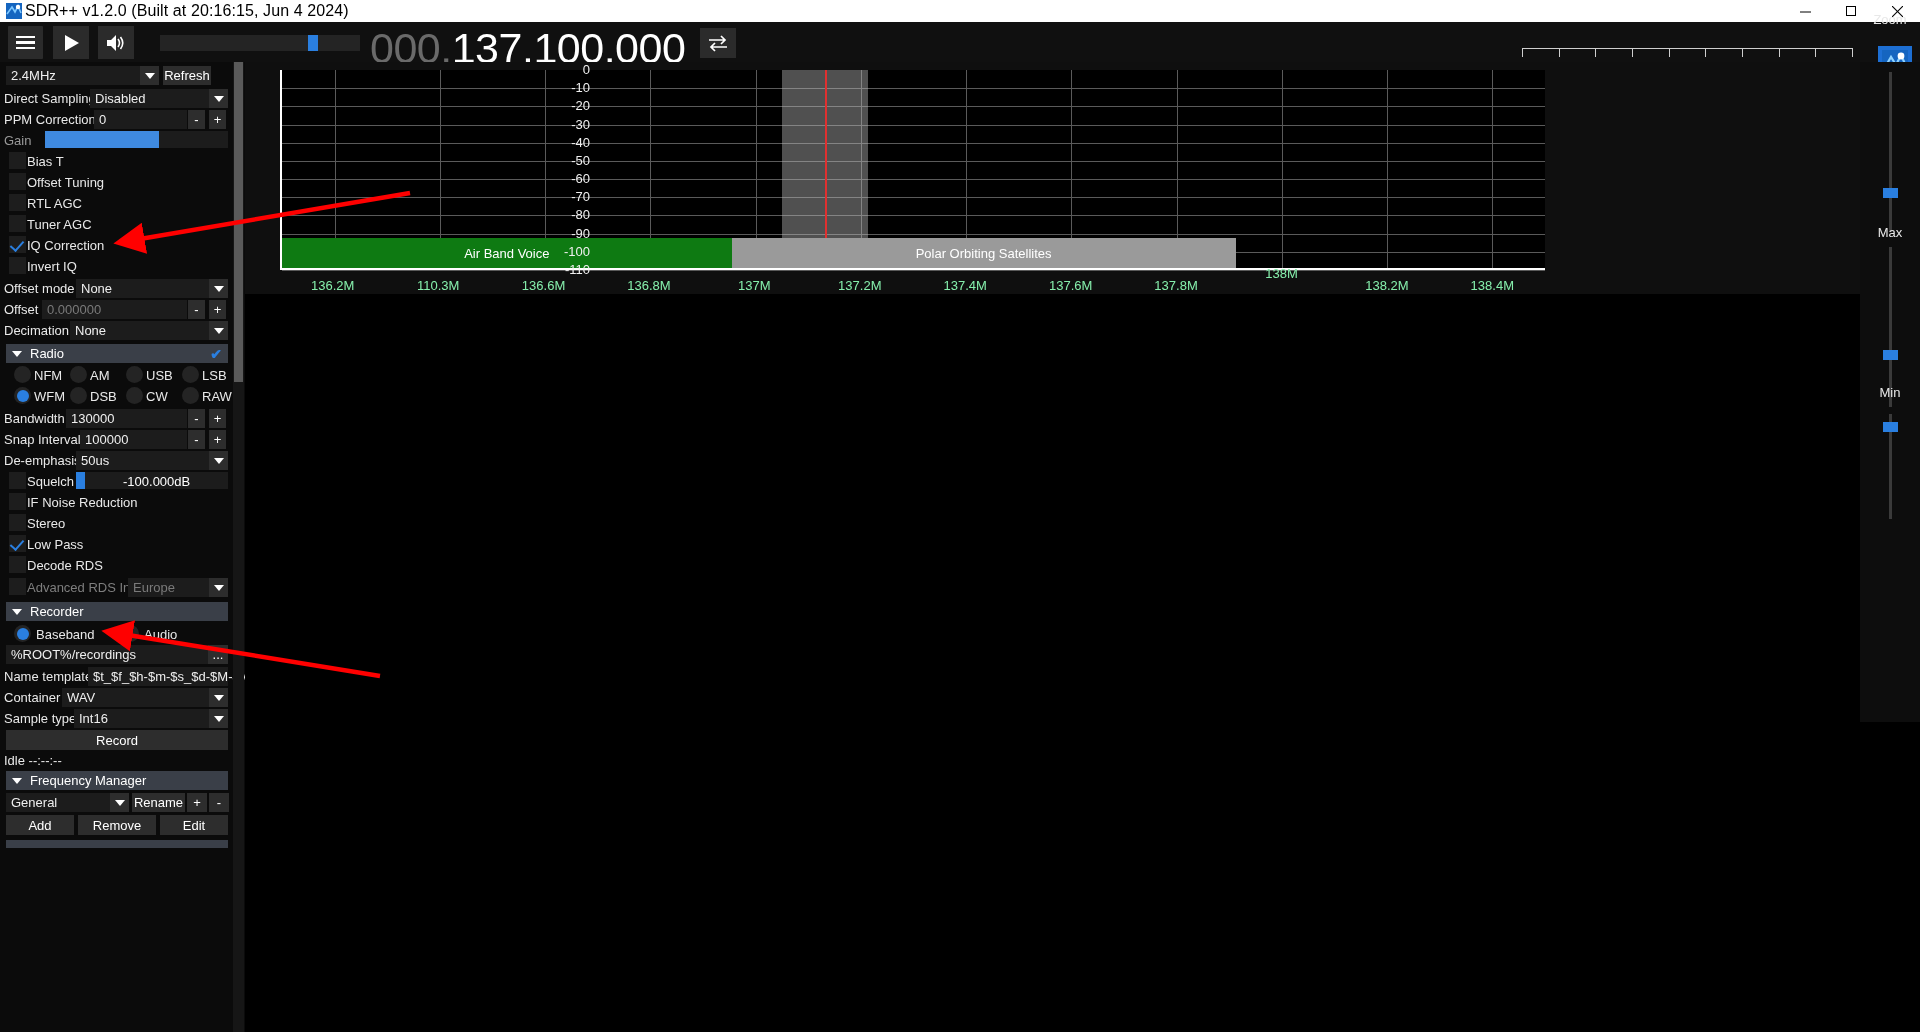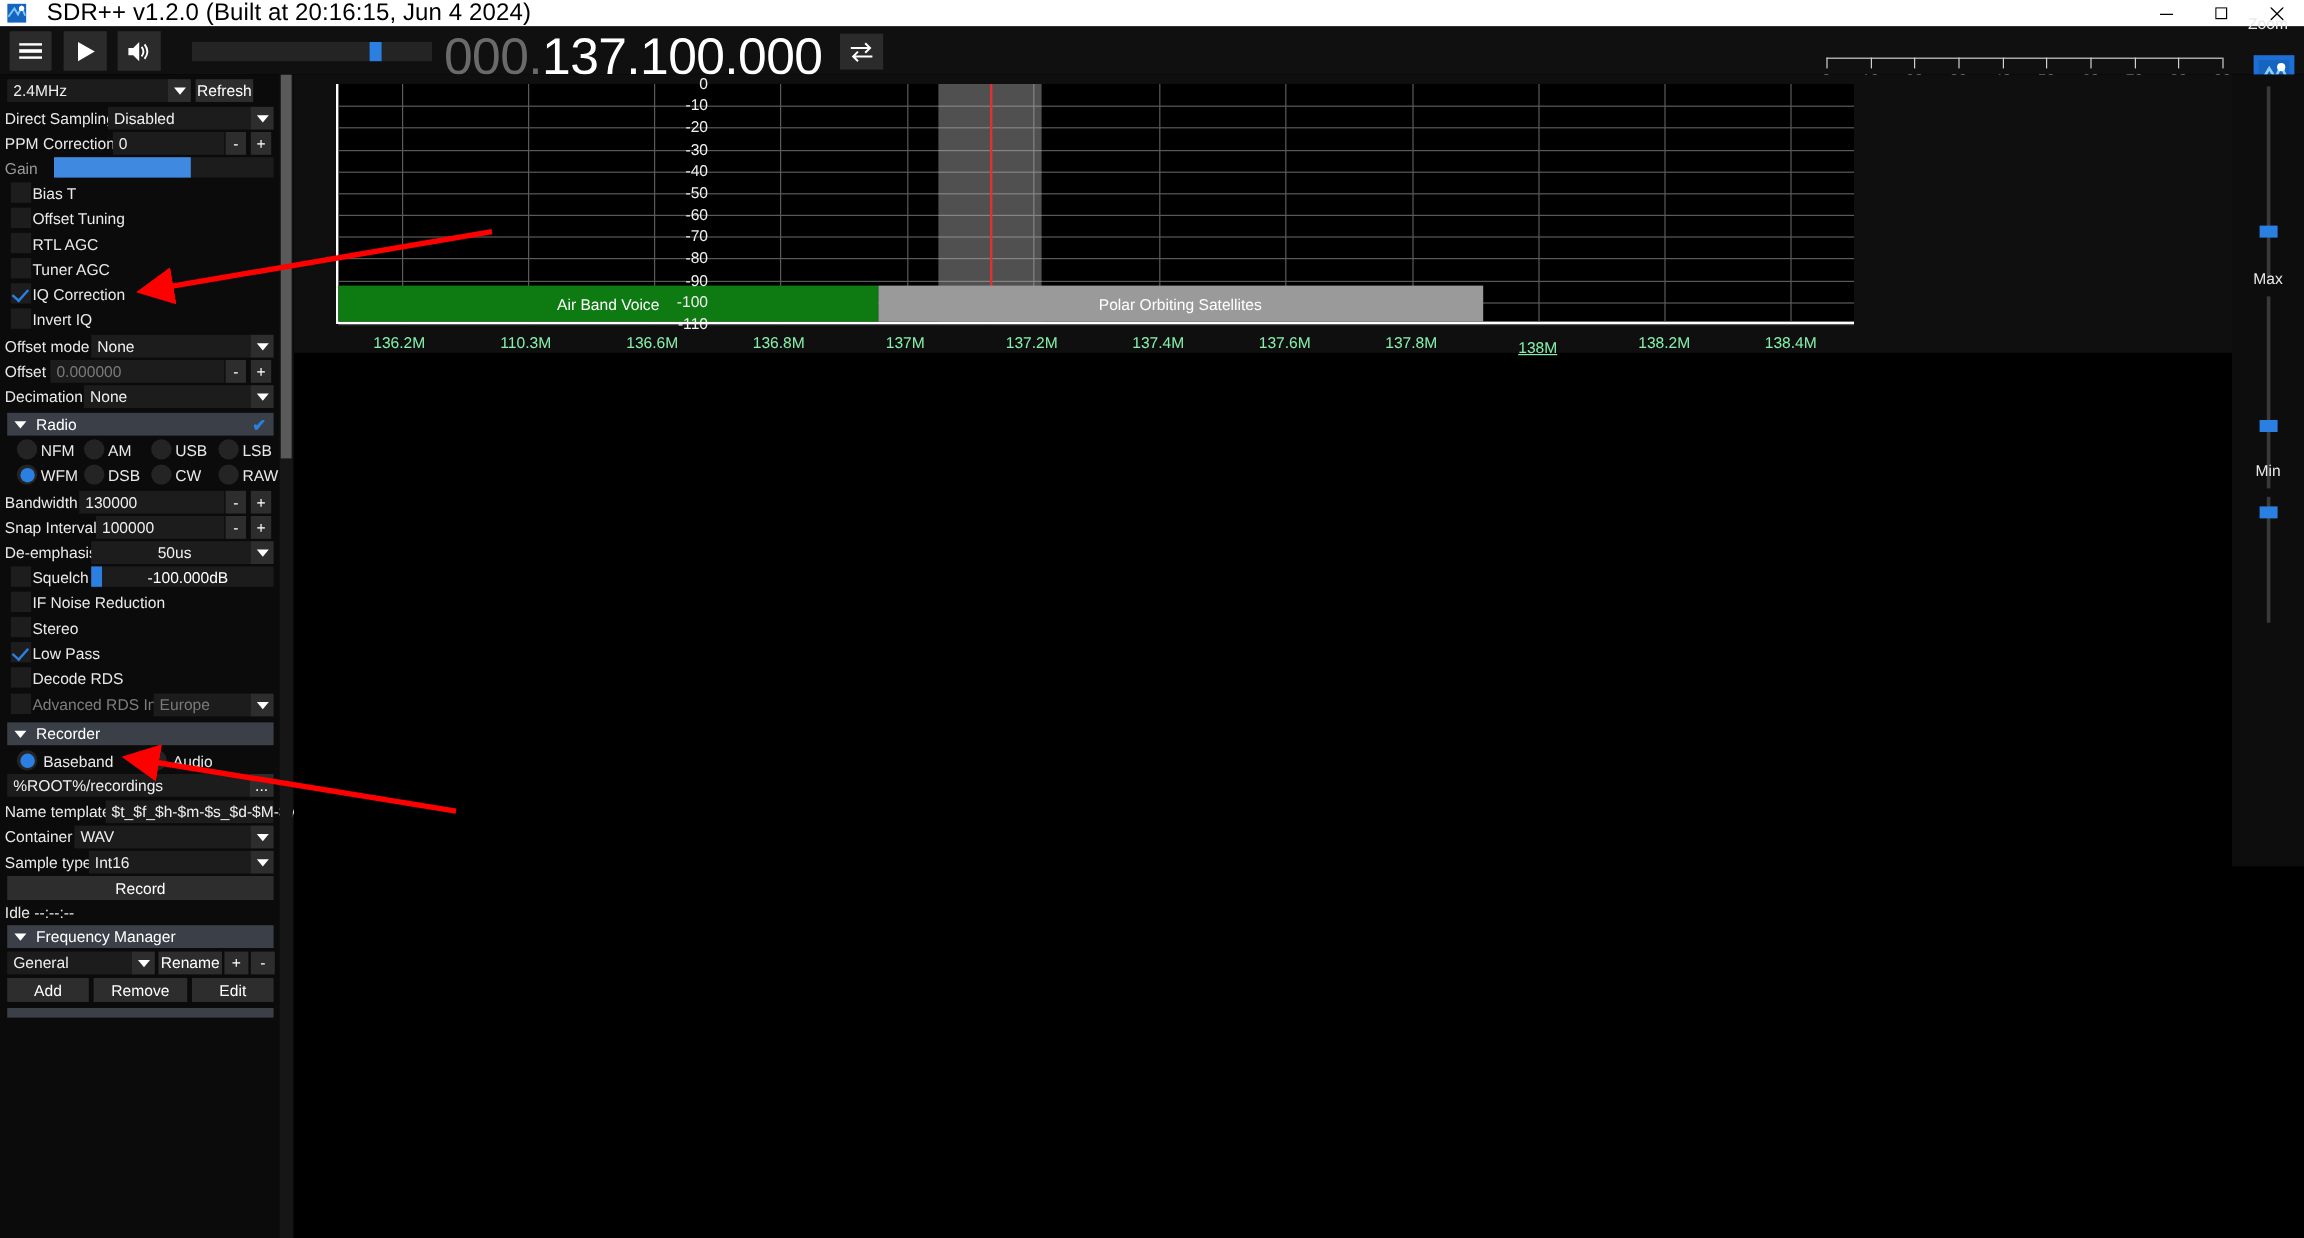--- a/index.html
+++ b/index.html
@@ -11,21 +11,21 @@
   }
   body { position: relative; }
 
   
   .titlebar {
     position: absolute; left: 0; top: 0; width: 1920px; height: 22px;
     background: #ffffff; display: flex; align-items: center;
   }
   .tb-icon { width: 16px; height: 16px; margin-left: 6px; position: relative; }
   .tb-icon svg { display: block; }
-  .tb-title { font-size: 20px; color: #000; margin-left: 17px; letter-spacing: 0.1px; }
+  .tb-title { font-size: 16px; color: #000; margin-left: 3px; letter-spacing: 0.1px; }
   .tb-buttons { margin-left: auto; display: flex; height: 22px; }
   .tb-btn { width: 46px; height: 22px; display: flex; align-items: center; justify-content: center; }
   .tb-btn svg { display:block; }
 
   
   .toolbar {
     position: absolute; left: 0; top: 22px; width: 1920px; height: 40px;
     background: #101010;
   }
   .menu-btn {
@@ -326,21 +326,21 @@
   <div id="xlabels">
       <div class="xlab" style="left: 87.7083px; top: 216px;">136.2M</div>
       <div class="xlab" style="left: 193.125px; top: 216px;">110.3M</div>
       <div class="xlab" style="left: 298.542px; top: 216px;">136.6M</div>
       <div class="xlab" style="left: 403.958px; top: 216px;">136.8M</div>
       <div class="xlab" style="left: 509.375px; top: 216px;">137M</div>
       <div class="xlab" style="left: 614.792px; top: 216px;">137.2M</div>
       <div class="xlab" style="left: 720.208px; top: 216px;">137.4M</div>
       <div class="xlab" style="left: 825.625px; top: 216px;">137.6M</div>
       <div class="xlab" style="left: 931.042px; top: 216px;">137.8M</div>
-      <div class="xlab" style="left: 1036.46px; top: 220px; text-decoration: underline;">138M</div>
+      <div class="xlab" style="left: 1036.46px; top: 204px;">138M</div>
       <div class="xlab" style="left: 1141.88px; top: 216px;">138.2M</div>
       <div class="xlab" style="left: 1247.29px; top: 216px;">138.4M</div>
     </div>
 </div>
 
 <div class="leftpanel">
 
   <div class="field" style="left:6px; top:4px; width:140px;">2.4MHz</div>
   <div class="combo-arrow" style="left:140px; top:4px;"></div>
   <div class="btn" style="position:absolute; left:163px; top:4px; width:48px;">Refresh</div>
@@ -415,21 +415,21 @@
   <div class="field" style="left:66px; top:347px; width:121px;">130000</div>
   <div class="btn-sm" style="left:188px; top:347px;">-</div>
   <div class="btn-sm" style="left:209px; top:347px;">+</div>
 
   <div class="lbl" style="position:absolute; left:4px; top:367px;">Snap Interval</div>
   <div class="field" style="left:80px; top:368px; width:107px;">100000</div>
   <div class="btn-sm" style="left:188px; top:368px;">-</div>
   <div class="btn-sm" style="left:209px; top:368px;">+</div>
 
   <div class="lbl" style="position:absolute; left:4px; top:388px;">De-emphasis</div>
-  <div class="field" style="left:76px; top:389px; width:134px;text-align:center;">50us</div>
+  <div class="field" style="left:76px; top:389px; width:134px;">50us</div>
   <div class="combo-arrow" style="left:209px; top:389px;"></div>
 
   <div class="chk" style="left:9px; top:410px;"></div>
   <div class="lbl" style="position:absolute; left:27px; top:409px;">Squelch</div>
   <div class="slider-track" style="left:76px; top:410px; width:152px;">
     <div class="slider-grab" style="left:0; top:0;"></div>
   </div>
   <div class="lbl" style="position:absolute; left:123px; top:409px; color:#ffffff;">-100.000dB</div>
 
   <div id="radio-checks">

